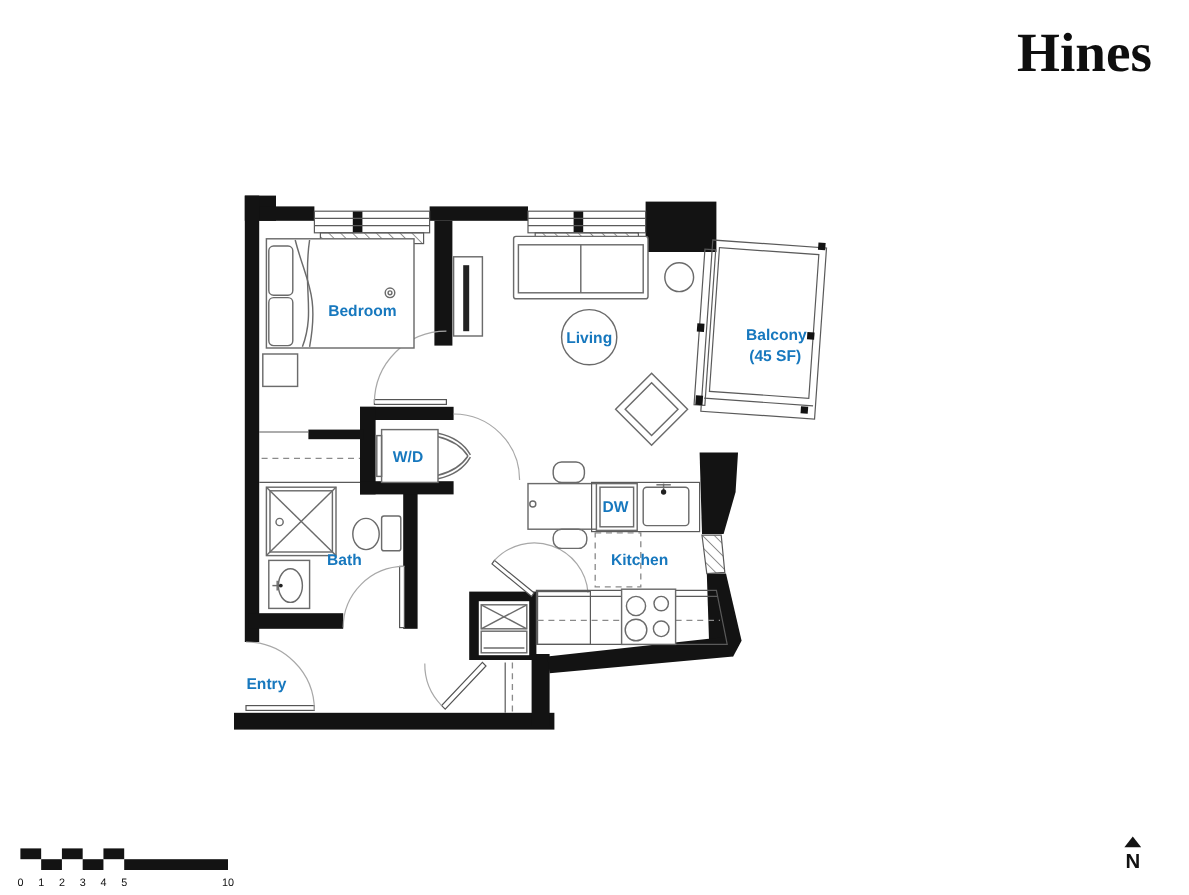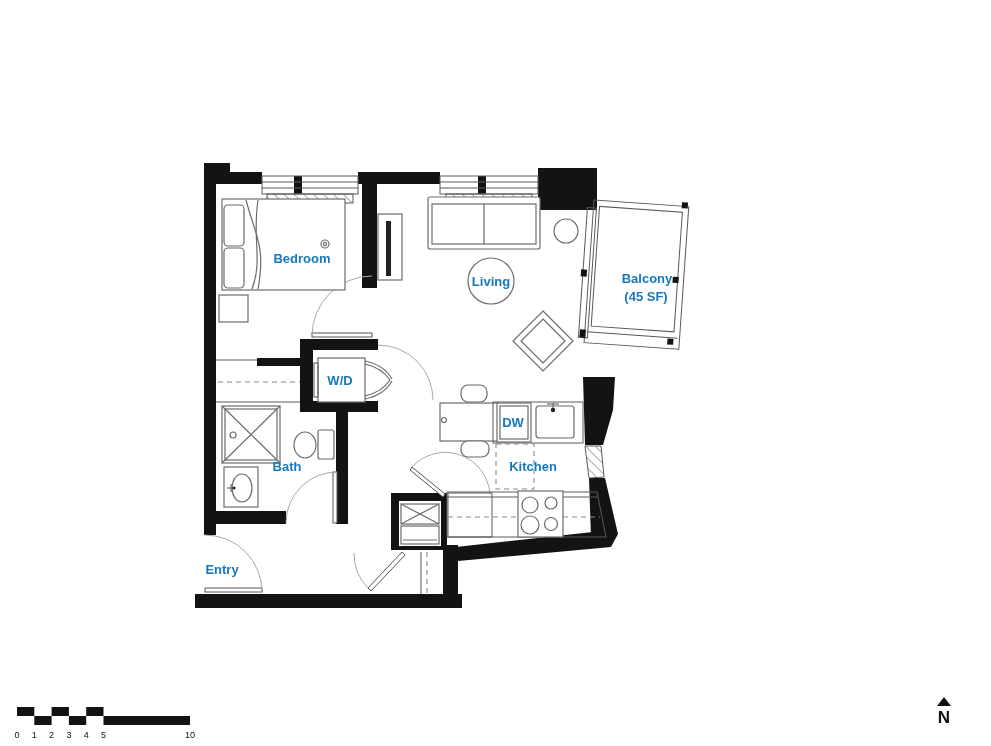--- a/index.html
+++ b/index.html
@@ -19,20 +19,21 @@
   .hatched{fill:url(#hatch);stroke:#5a5a5a;stroke-width:1;}
   .roomlabel{font-family:"Liberation Sans",sans-serif;font-weight:bold;font-size:13px;text-anchor:middle;}
   .scalenum{font-family:"Liberation Sans",sans-serif;font-size:9px;fill:#111;text-anchor:middle;}
   .north{font-family:"Liberation Sans",sans-serif;font-weight:bold;font-size:17px;fill:#111;text-anchor:middle;}
 </style>
 </head>
 <body>
 
 <div class="page">
 
+  <div class="logo">Hines</div>
 
   <svg width="991" height="746" viewBox="0 0 991 746">
     <defs>
       <pattern id="hatch" width="7" height="7" patternUnits="userSpaceOnUse" patternTransform="rotate(-45)">
         <line x1="0" y1="0" x2="0" y2="7" stroke="#777" stroke-width="1.3"></line>
       </pattern>
     </defs>
 
     <g>
       <rect class="wall" x="204" y="163" width="26" height="21"></rect>

